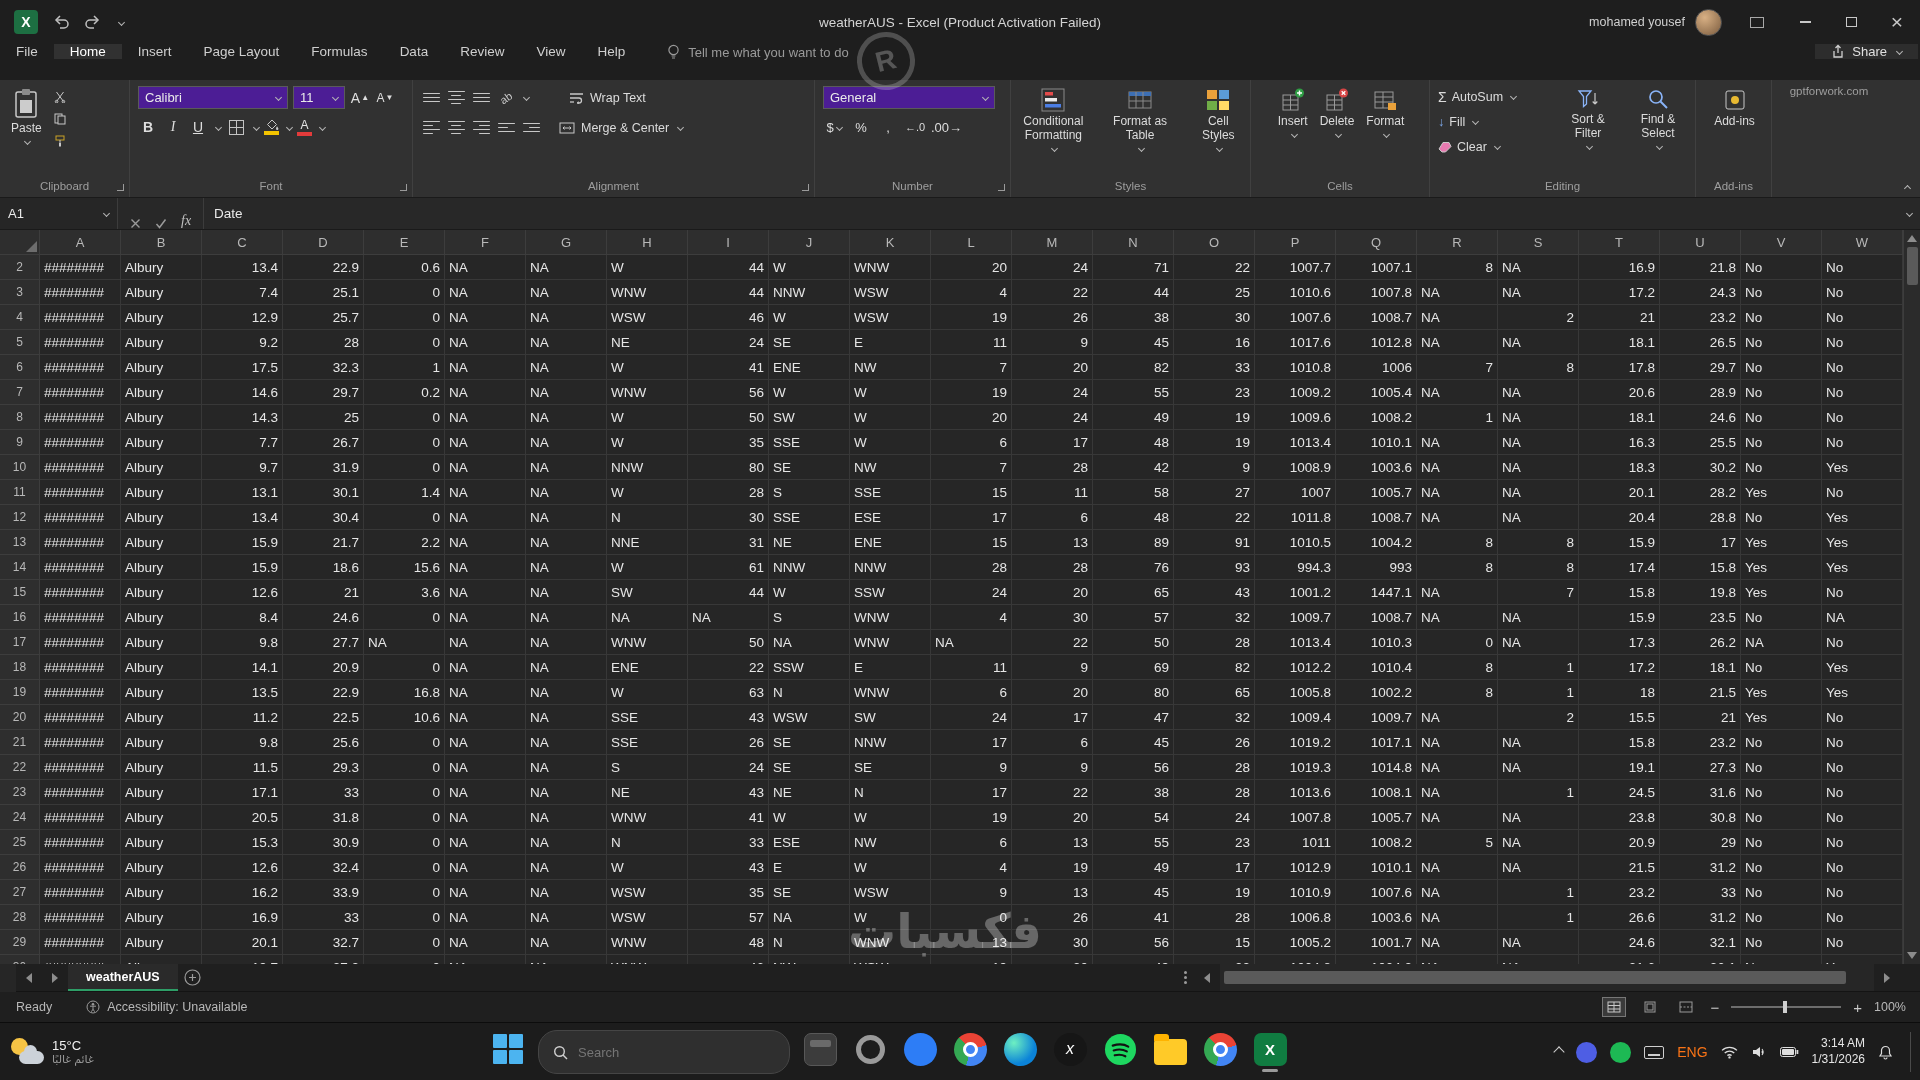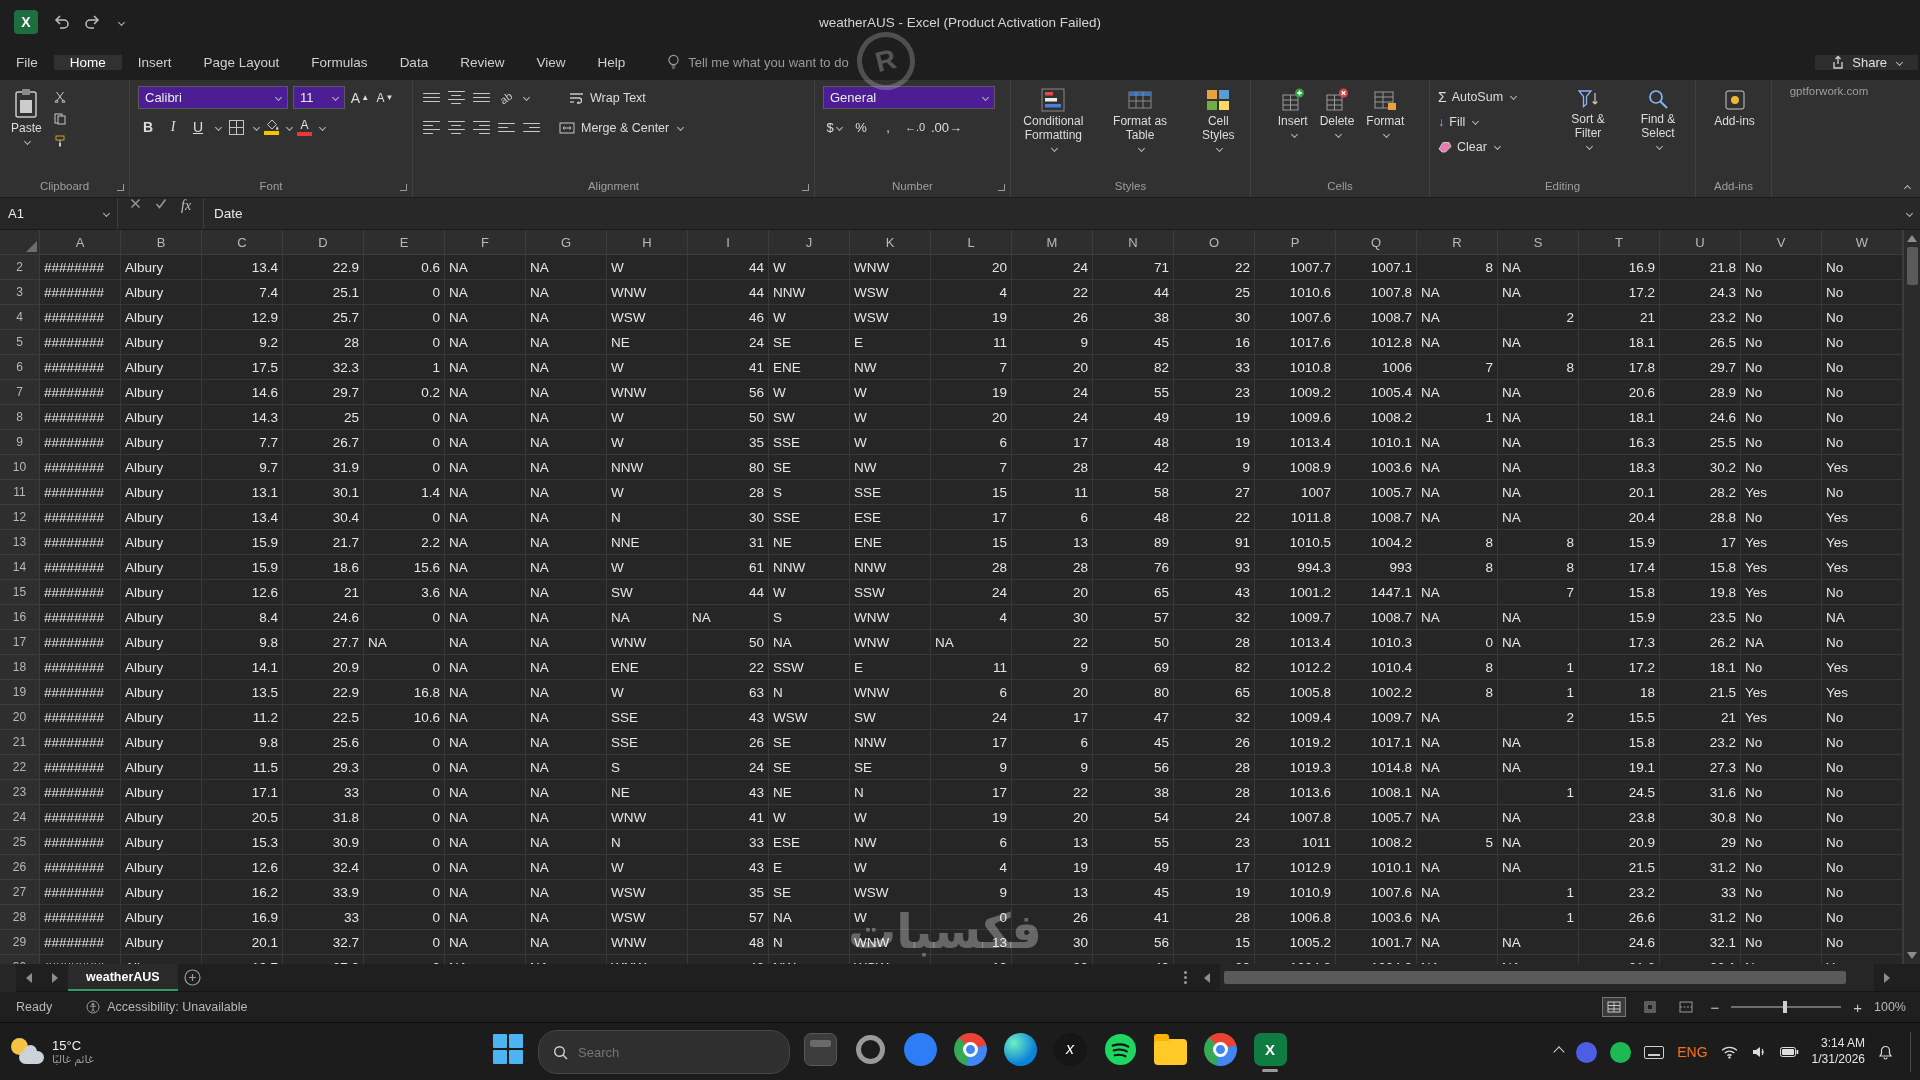--- a/index.html
+++ b/index.html
@@ -15,21 +15,21 @@
 .title-center{position:absolute;left:0;right:0;text-align:center;font-size:13.5px;color:#d4d4d4;pointer-events:none}
 .tb-right{margin-left:auto;display:flex;align-items:center;height:100%;z-index:2}
 .username{font-size:12.5px;color:#d0d0d0;margin-right:10px}
 .avatar{width:27px;height:27px;border-radius:50%;background:radial-gradient(circle at 35% 30%,#d8b084,#7a5b3e);border:1px solid #555;margin-right:14px}
 .winbtn{width:46px;height:44px;display:flex;align-items:center;justify-content:center;color:#c8c8c8;font-size:18px}
 .maxbox{width:11px;height:10px;border:1.3px solid #c8c8c8}
 .minbar{width:11px;height:1.5px;background:#c8c8c8}
 .ribopt{width:14px;height:11px;border:1.2px solid #a8a8a8;position:relative;margin-right:4px}
 
 
-.tabrow{position:absolute;top:44px;left:0;right:0;height:36px;background:#1e1e1e;display:flex;align-items:center;font-size:13.5px}
+.tabrow{position:absolute;top:44px;left:0;right:0;height:36px;background:#1e1e1e;display:flex;align-items:flex-start;font-size:13.5px}
 .rtab{padding:0 16px;display:flex;align-items:center;color:#cfcfcf}
 .rtab.active{background:#313131;color:#fff}
 .tellme{display:flex;align-items:center;gap:8px;color:#9a9a9a;padding-left:26px;font-size:13px}
 .share{margin-left:auto;display:flex;align-items:center;gap:7px;padding:0 16px;background:#2d2d2d;color:#e0e0e0;font-size:13px;margin-right:2px}
 
 
 .ribbon{position:absolute;top:80px;left:0;right:0;height:118px;background:#313131;display:flex;border-bottom:1px solid #1a1a1a}
 .rgroup{position:relative;border-right:1px solid #404040;display:flex;flex-direction:column;overflow:hidden;flex:none}
 .rgbody{flex:1;display:flex;padding:6px 6px 0 8px;gap:6px}
 .rgcaption{height:22px;display:flex;align-items:center;justify-content:center;font-size:11.5px;color:#9e9e9e;position:relative}
@@ -58,21 +58,21 @@
 .alico.r i:nth-child(2),.alico.r i:nth-child(4){width:62%;margin-left:auto}
 .smallbtn{display:flex;align-items:center;gap:6px;font-size:12.5px;color:#dcdcdc;height:23px;padding:0 4px;white-space:nowrap}
 .numglyph{font-size:13px;color:#dedede;display:flex;align-items:center;justify-content:center;min-width:22px;height:22px}
 .editrow{display:flex;align-items:center;gap:5px;height:21px;font-size:12.5px;color:#dcdcdc;white-space:nowrap}
 .collapse-chev{position:absolute;right:10px;bottom:6px}
 
 
 .formulabar{position:absolute;top:198px;left:0;right:0;height:32px;background:#282828;display:flex;align-items:stretch;border-bottom:1px solid #1a1a1a}
 .namebox{width:118px;background:#262626;border-right:1px solid #3c3c3c;display:flex;align-items:center;padding:0 8px;font-size:13px;color:#eaeaea}
 .namebox .chev{margin-left:auto}
-.fbtns{display:flex;align-items:flex-start;gap:14px;padding:0 12px;border-right:1px solid #3c3c3c}
+.fbtns{display:flex;align-items:flex-end;gap:14px;padding:0 12px;border-right:1px solid #3c3c3c}
 .fx{font-style:italic;font-family:"Liberation Serif",serif;color:#c0c0c0;font-size:14px}
 .fcontent{flex:1;display:flex;align-items:center;padding:0 10px;font-size:13.5px;color:#eaeaea}
 .fbar-end{display:flex;align-items:center;padding:0 8px}
 
 
 .gridwrap{position:absolute;top:230px;left:0;width:1903px;height:734px;background:#262626;overflow:hidden}
 .colheads{display:flex;height:25px;background:#2e2e2e;border-bottom:1px solid #3d3d3d}
 .cornercell{width:40px;flex:none;border-right:1px solid #3d3d3d;position:relative}
 .cornercell:after{content:"";position:absolute;right:2px;bottom:2px;border-left:11px solid transparent;border-bottom:11px solid #6d6d6d}
 .colh{width:81px;flex:none;display:flex;align-items:center;justify-content:center;font-size:13px;color:#b8b8b8;border-right:1px solid #3d3d3d}
@@ -173,20 +173,34 @@
       </div>
       <div class="tb-ico" style="transform:scaleX(-1)">
         <svg width="17" height="14" viewBox="0 0 17 14">
             <path d="M4 5h7a4 4 0 0 1 0 8H7" fill="none" stroke="#c0c0c0" stroke-width="1.5"></path>
             <path d="M7 1 3 5l4 4" fill="none" stroke="#c0c0c0" stroke-width="1.5"></path>
           </svg>
       </div>
       <span class="chev"></span>
     </div>
     <div class="title-center">weatherAUS - Excel (Product Activation Failed)</div>
+    <div class="tb-right">
+      <span class="username">mohamed yousef</span>
+      <span class="avatar"></span>
+      <span class="winbtn">
+          <span class="ribopt"></span>
+        </span>
+      <span class="winbtn">
+          <span class="minbar"></span>
+        </span>
+      <span class="winbtn">
+          <span class="maxbox"></span>
+        </span>
+      <span class="winbtn" style="font-size:21px">×</span>
+    </div>
   </div>
 
   <div class="tabrow">
     <div style="display:flex">
         <div class="rtab">File</div>
         <div class="rtab active">Home</div>
         <div class="rtab">Insert</div>
         <div class="rtab">Page Layout</div>
         <div class="rtab">Formulas</div>
         <div class="rtab">Data</div>

